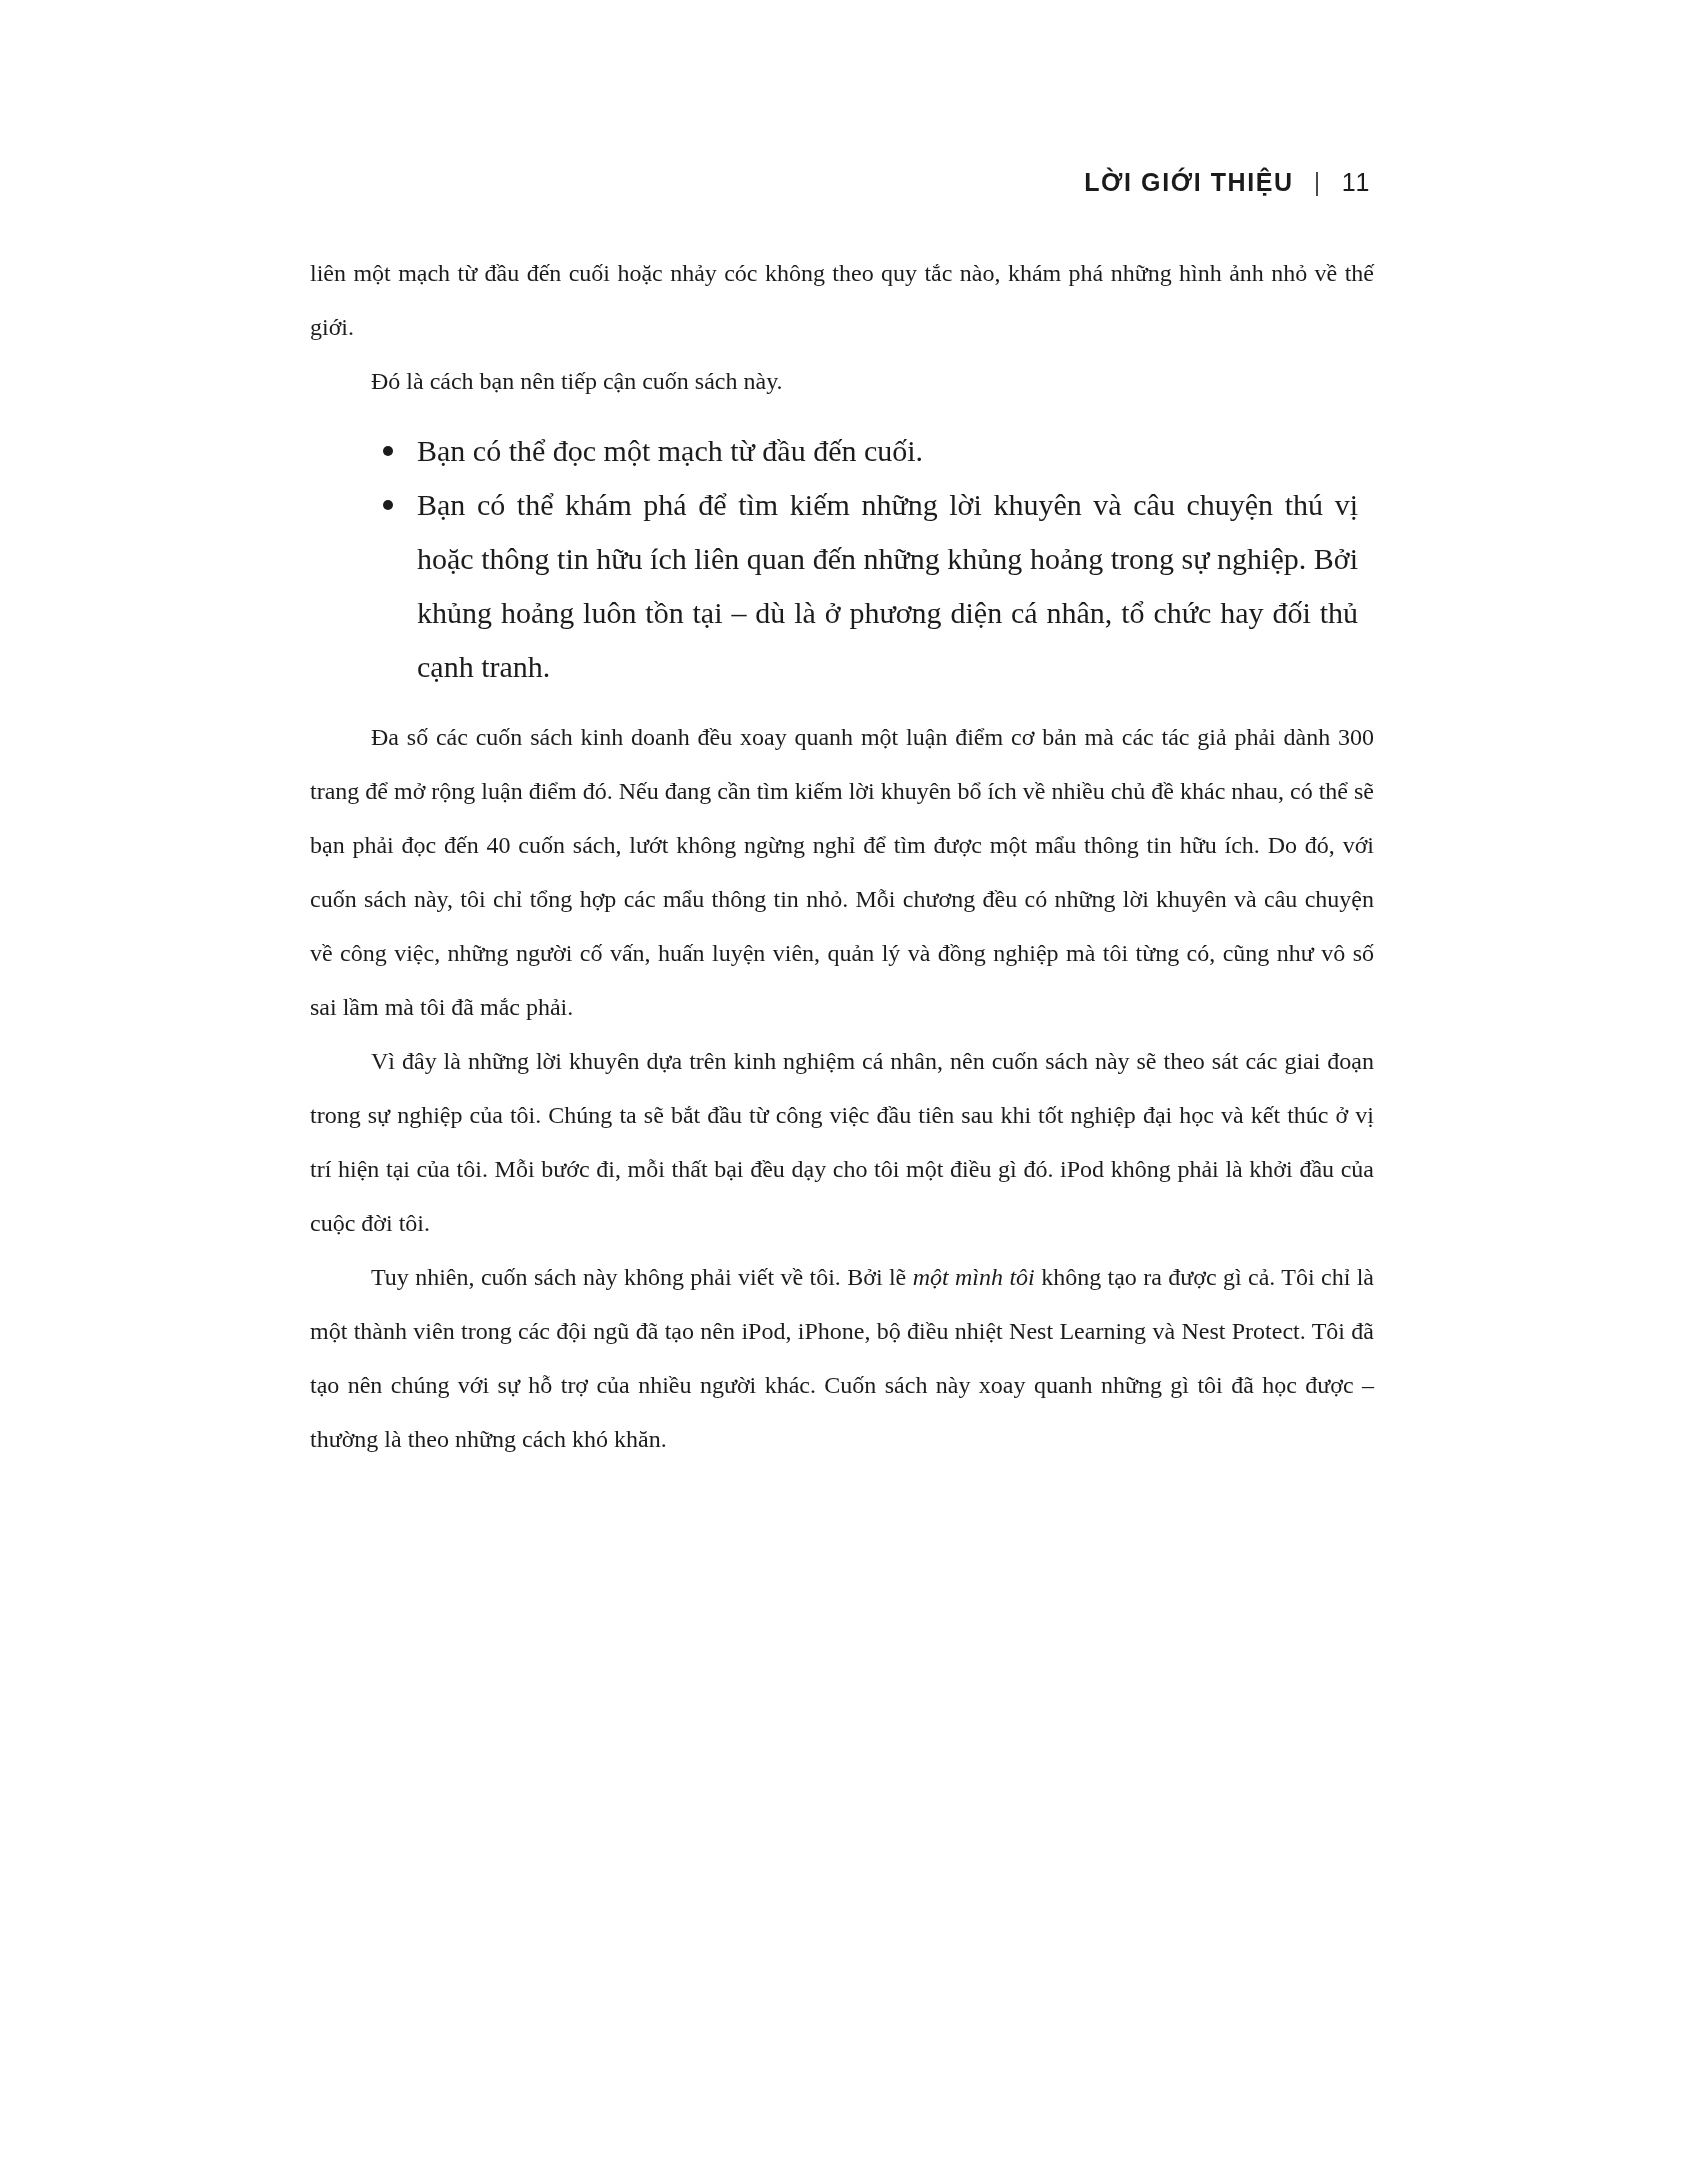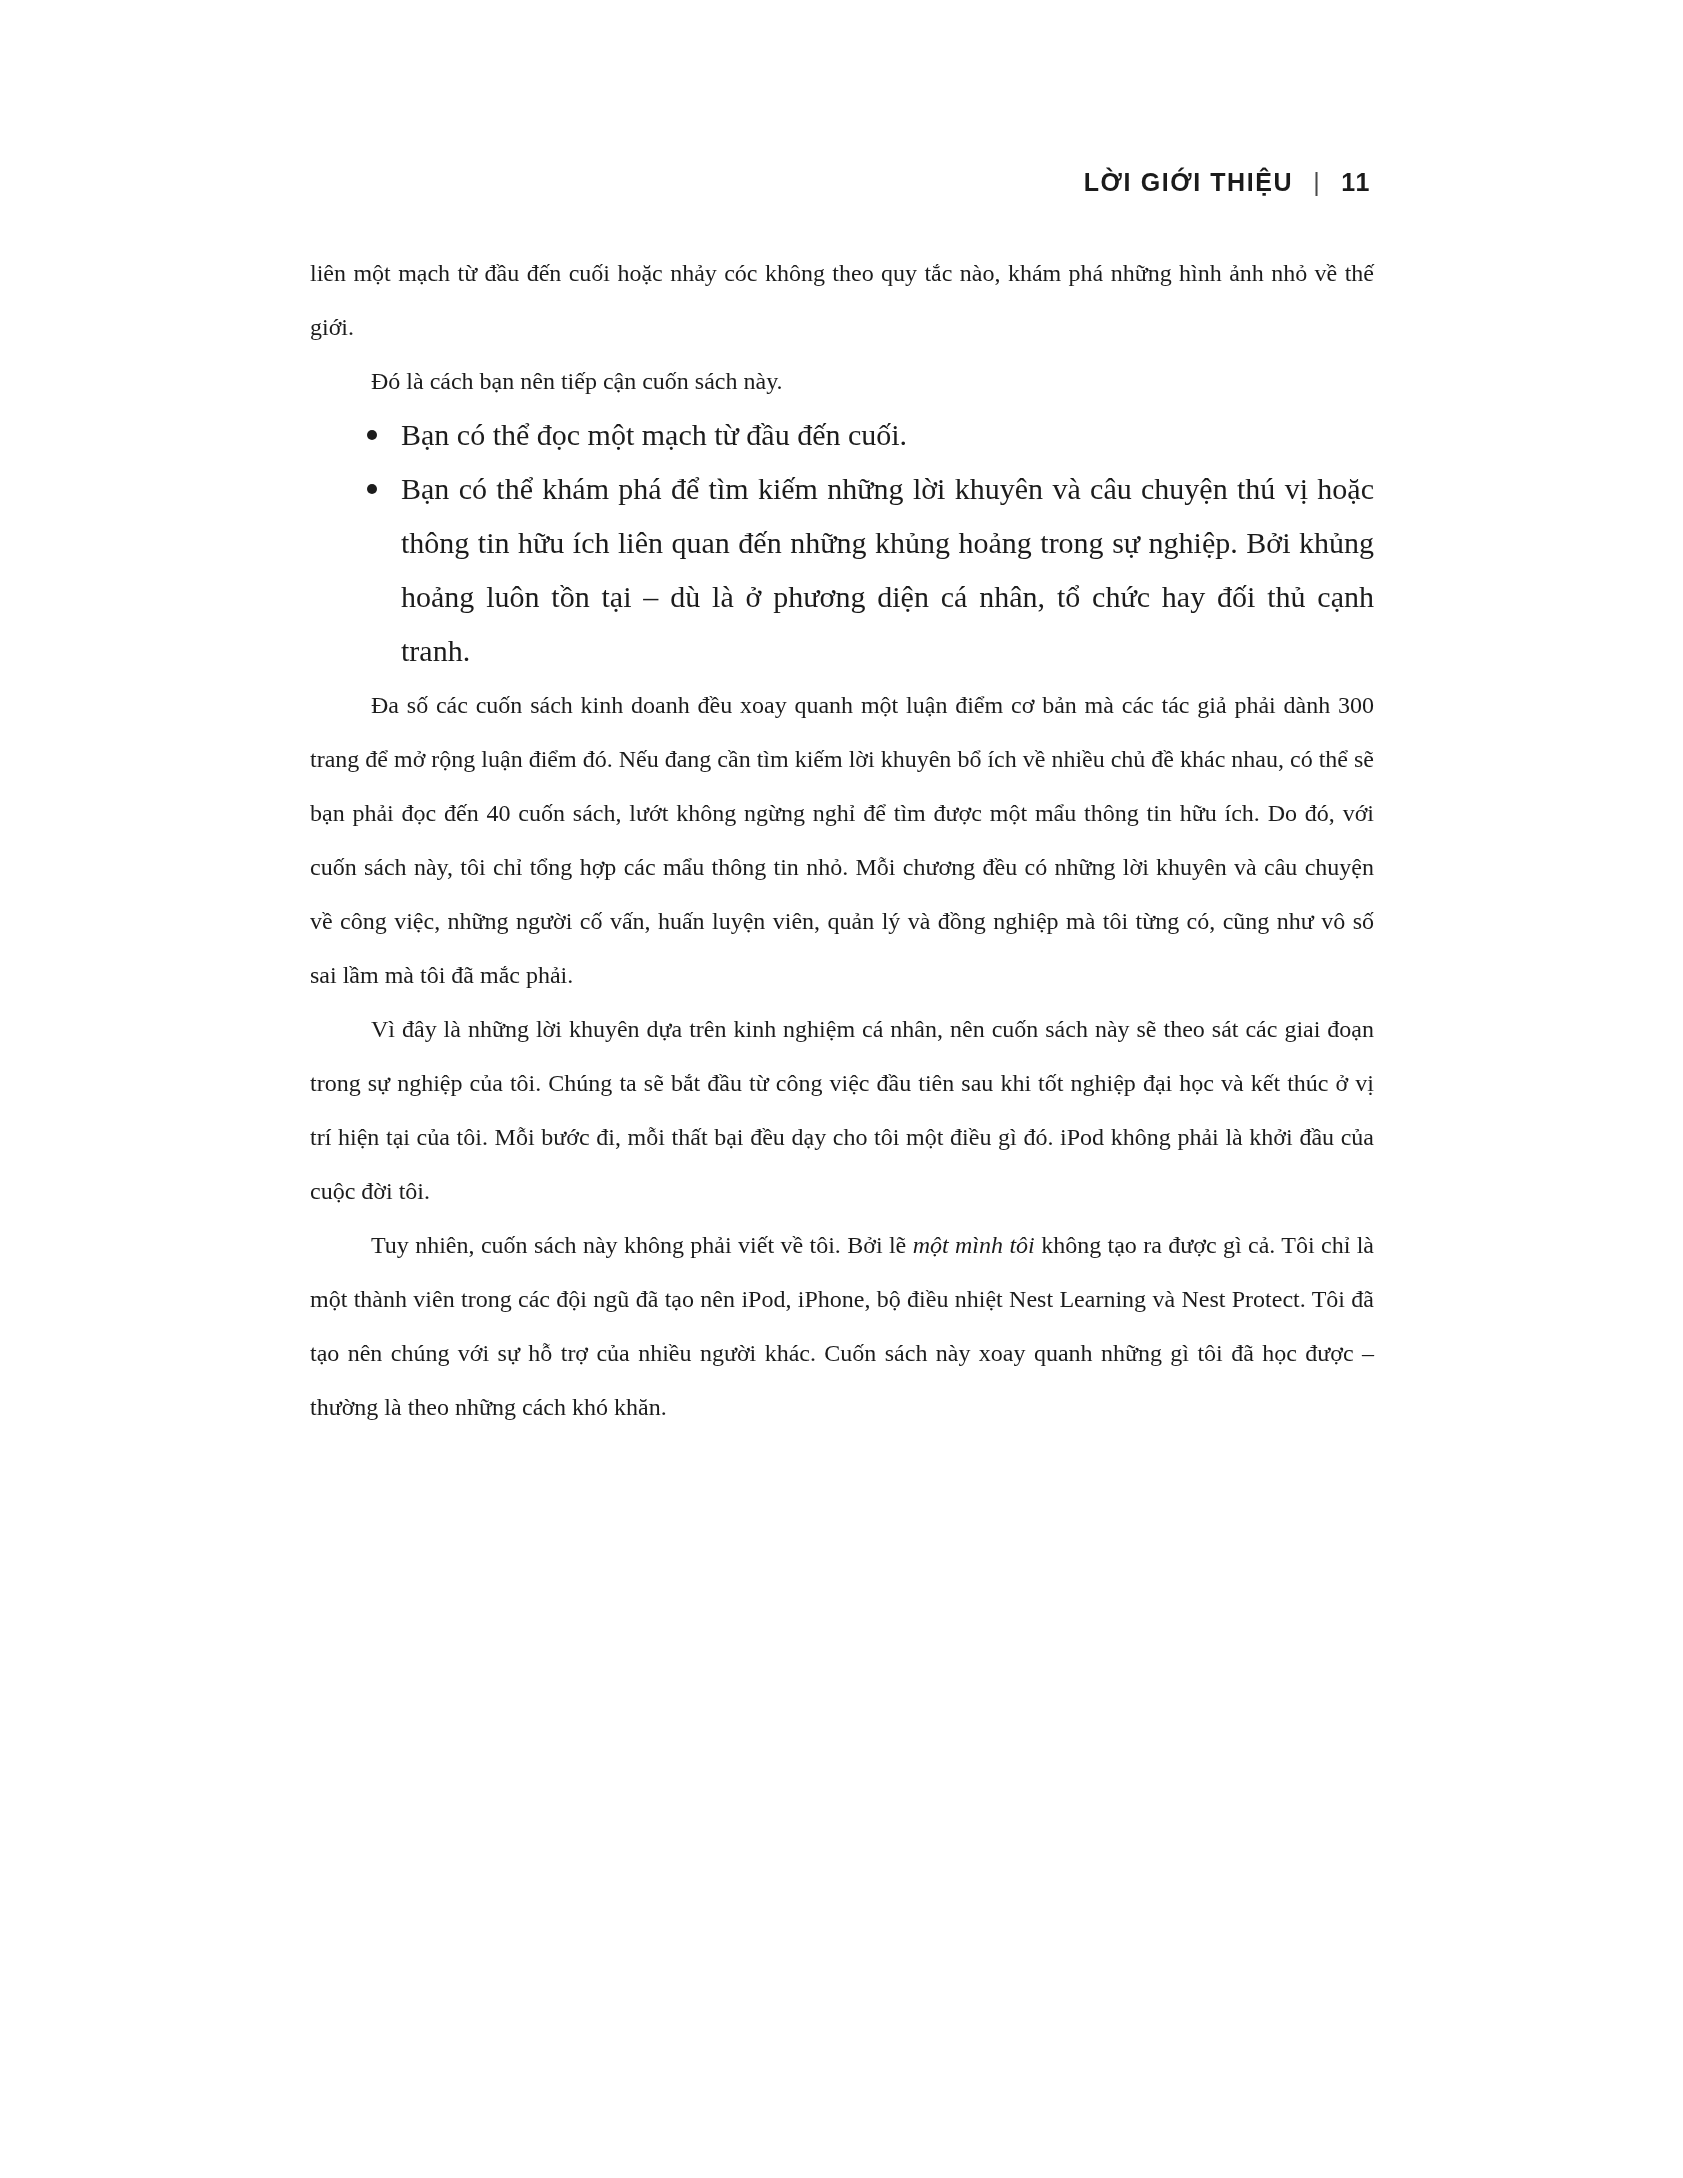--- a/index.html
+++ b/index.html
@@ -38,21 +38,21 @@
   }
   .running-head .rh-title {
     font-weight: 600;
   }
   .running-head .rh-rule {
     color: #4a4a4a;
     font-weight: 400;
     padding: 0 2px;
   }
   .running-head .rh-page {
-    font-weight: 700;
+    font-weight: 400;
   }
 
   
   .text-block {
     position: absolute;
     top: 246px;
     left: 310px;
     width: 1064px;
   }
   p.body-par {
@@ -67,21 +67,21 @@
   p.indent {
     text-indent: 61px;
   }
   p.no-indent {
     text-indent: 0;
   }
 
   
   ul.bullets {
     list-style: none;
-    margin: 0;
+    margin: 16px;
     padding: 0;
   }
   ul.bullets li {
     position: relative;
     margin: 0 0 0 0;
     padding-left: 91px;
     font-size: 30px;
     line-height: 54px;
     text-align: justify;
     color: #1c1c1c;

